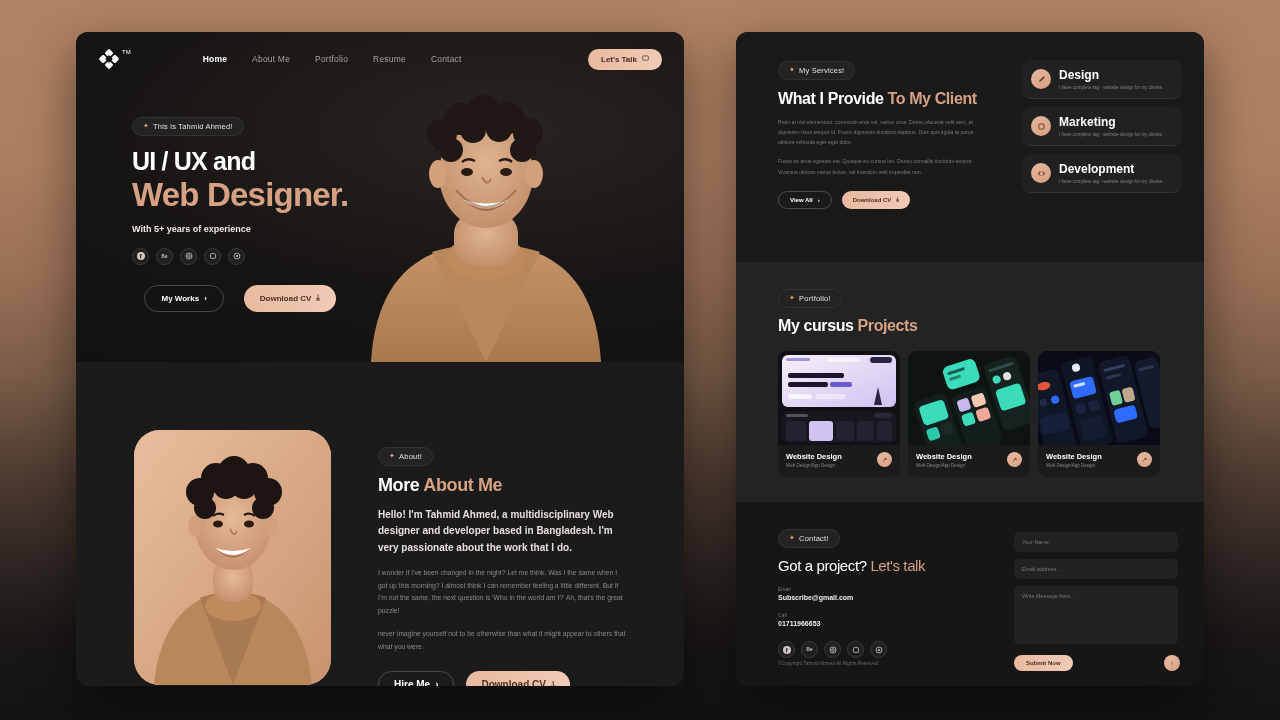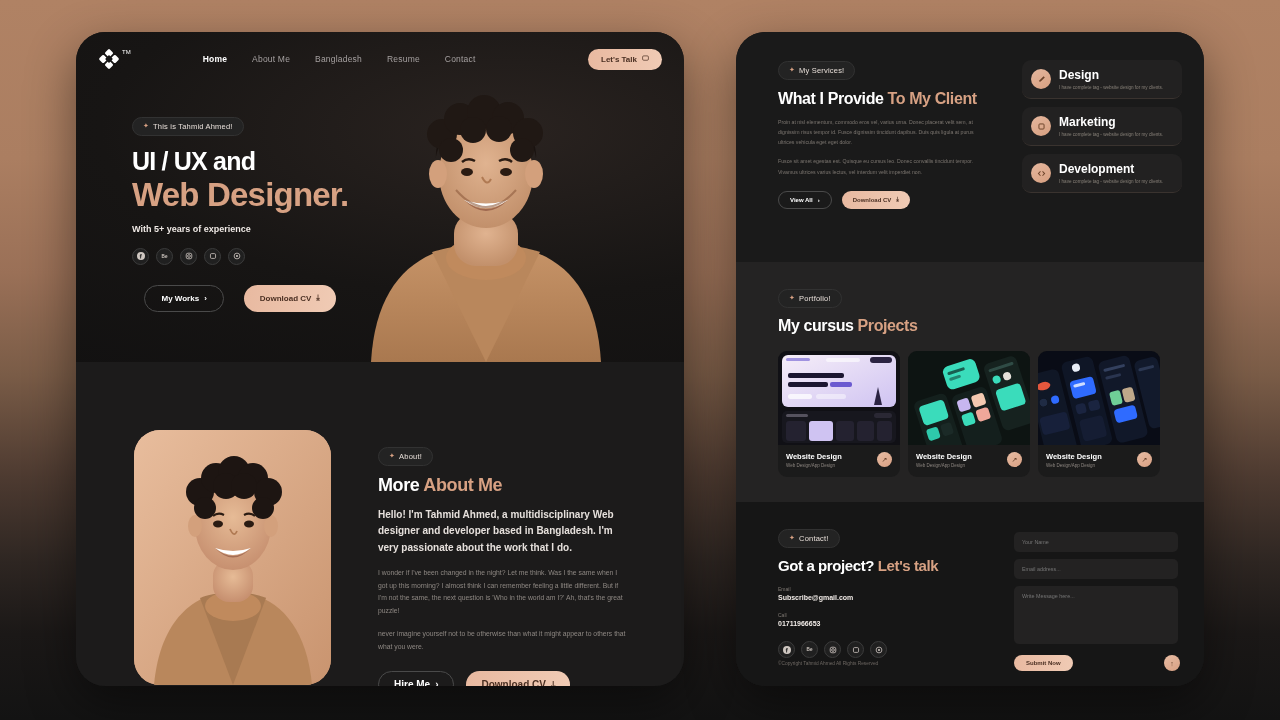--- a/index.html
+++ b/index.html
@@ -12,21 +12,21 @@
       #b08264 0%, #ab7e61 22%, #9a7057 38%,
       #7a5c47 52%, #4e3b31 66%, #2e2622 78%,
       #1b1817 88%, #131313 100%);
     position: relative;
   }
 
   
   .panel {
     position: absolute;
     background: #1a1a1a;
-    border-radius: 29px;
+    border-radius: 12px;
     overflow: hidden;
     box-shadow: 0 18px 50px rgba(0,0,0,.45);
   }
   .pill-tag {
     display: inline-flex; align-items: center; gap: 4px;
     background: #232323; border: 1px solid #323232;
     border-radius: 20px; color: #e7ded8;
     padding: 4px 10px; font-size: 7.5px; letter-spacing: .2px;
     white-space: nowrap;
   }
@@ -169,21 +169,21 @@
     background: linear-gradient(150deg,#e8bda4,#d8a083);
     display: flex; align-items: center; justify-content: center;
     color: #5a3621; font-size: 7px;
   }
 
   .contact {
     position: absolute; left: 0; top: 470px; width: 100%; height: 184px;
     background: #161616; padding: 24px 22px 0 42px;
   }
   .ct-left { width: 200px; float: left; }
-  .ct-title { font-size: 15px; font-weight: 700; color: #fff; margin-top: 9px; letter-spacing: -.4px; line-height: 1.25; }
+  .ct-title { font-size: 15px; font-weight: 400; color: #fff; margin-top: 9px; letter-spacing: -.4px; line-height: 1.25; }
   .ct-label { color: #7f7973; font-size: 5px; margin-top: 11px; }
   .ct-value { color: #f2ece8; font-size: 7px; font-weight: 700; margin-top: 2px; }
   .ct-socials { display: flex; gap: 6px; margin-top: 14px; }
 
   .ct-form { position: absolute; right: 26px; top: 30px; width: 164px; }
   .ct-input {
     width: 100%; background: #232222; border: none; border-radius: 5px;
     color: #aaa39d; font-size: 5.4px; padding: 7px 8px; outline: none;
     font-family: "Liberation Sans", sans-serif; margin-bottom: 7px; display: block;
   }
@@ -260,21 +260,21 @@
                 <rect x="13" y="13" width="7" height="7" rx="1.4"></rect>
                 <rect x="9" y="9" width="6" height="6" fill="#161616"></rect>
               </g>
             </svg>
         </span>
         <span class="logo-tm">TM</span>
       </div>
       <div class="nav-links">
         <a href="#" class="active">Home</a>
         <a href="#">About Me</a>
-        <a href="#">Bangladesh</a>
+        <a href="#">Portfolio</a>
         <a href="#">Resume</a>
         <a href="#">Contact</a>
       </div>
       <div class="btn btn-peach nav-cta">
         <span>Let's Talk</span>
         <span>
           <svg viewBox="0 0 12 12" width="7" height="7">
               <rect x="1" y="1.5" width="10" height="7.5" rx="2" fill="none" stroke="#4a2f22" stroke-width="1.2"></rect>
             </svg>
         </span>

